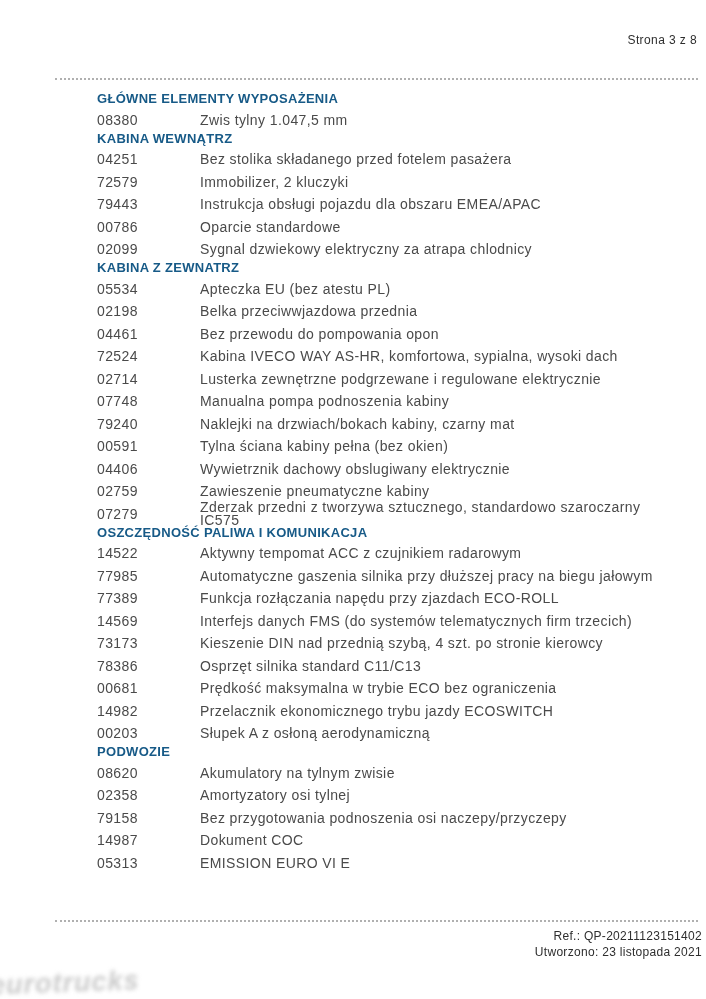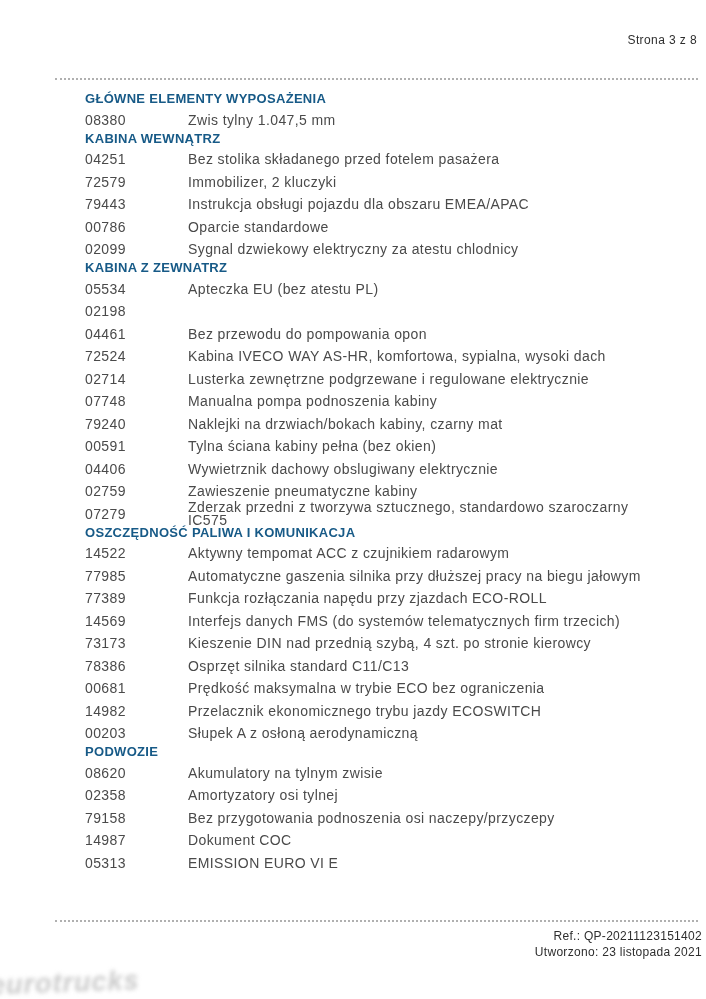--- a/index.html
+++ b/index.html
@@ -21,21 +21,21 @@
     position:absolute;top:33px;right:54px;
     font-size:12px;color:var(--meta-text);letter-spacing:.4px;
   }
   .rule{
     position:absolute;left:55px;right:53px;height:0;
     border-top:2px dotted var(--divider);
   }
   .rule.top{top:78px;}
   .rule.bottom{top:920px;}
   .content{
-    position:absolute;left:85px;top:92px;width:562px;
+    position:absolute;left:97px;top:92px;width:562px;
   }
   .section-title{
     height:17px;
     font-size:13px;line-height:13px;font-weight:bold;
     color:var(--heading-blue);letter-spacing:.3px;
   }
   .item{
     height:22.5px;display:flex;align-items:center;
     font-size:14px;line-height:13px;color:var(--body-text);
     letter-spacing:.4px;
@@ -87,29 +87,30 @@
       <div class="item">
         <span class="code">79443</span>
         <span class="desc">Instrukcja obsługi pojazdu dla obszaru EMEA/APAC</span>
       </div>
       <div class="item">
         <span class="code">00786</span>
         <span class="desc">Oparcie standardowe</span>
       </div>
       <div class="item">
         <span class="code">02099</span>
-        <span class="desc">Sygnal dzwiekowy elektryczny za atestu chlodnicy</span>
+        <span class="desc">Sygnal dzwiekowy elektryczny za atrapa chlodnicy</span>
       </div>
       <div class="section-title">KABINA Z ZEWNATRZ</div>
       <div class="item">
         <span class="code">05534</span>
         <span class="desc">Apteczka EU (bez atestu PL)</span>
       </div>
       <div class="item">
         <span class="code">02198</span>
+        <span class="desc">Belka przeciwwjazdowa przednia</span>
       </div>
       <div class="item">
         <span class="code">04461</span>
         <span class="desc">Bez przewodu do pompowania opon</span>
       </div>
       <div class="item">
         <span class="code">72524</span>
         <span class="desc">Kabina IVECO WAY AS-HR, komfortowa, sypialna, wysoki dach</span>
       </div>
       <div class="item">

